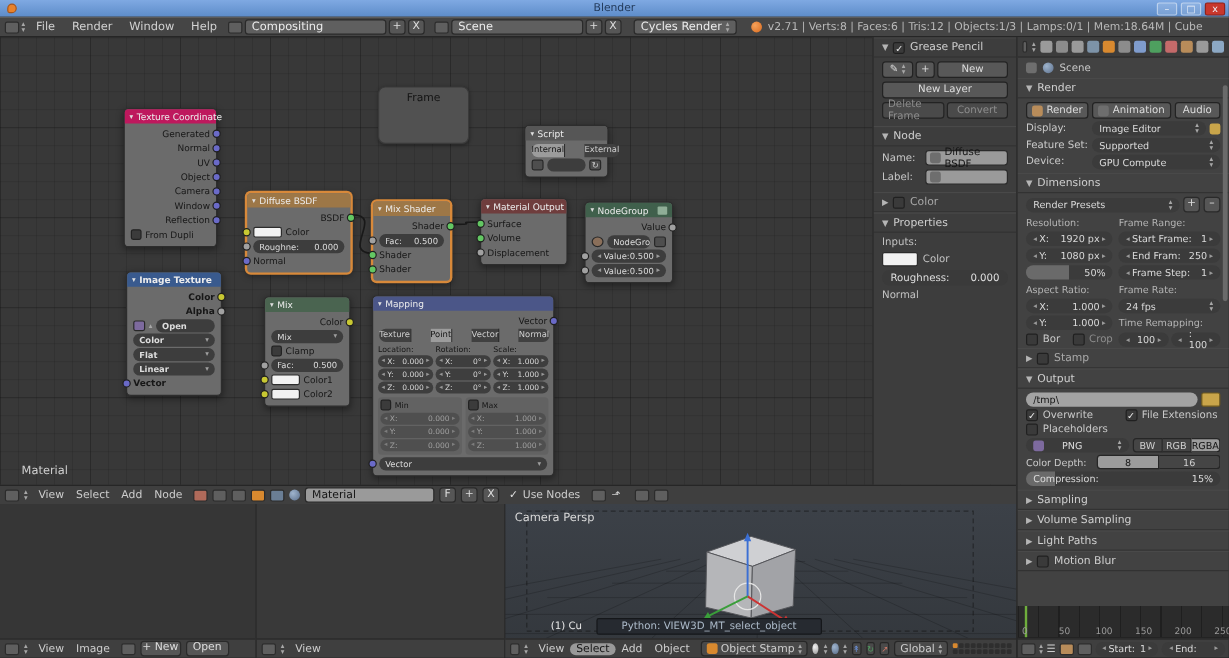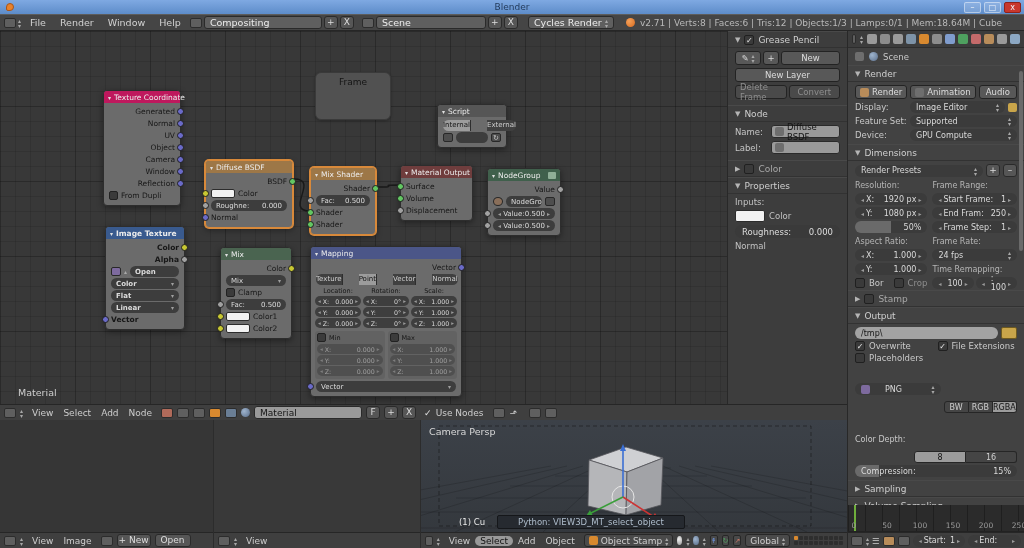--- a/index.html
+++ b/index.html
@@ -75,21 +75,21 @@
   .segrow { gap:16px; }
   .seg { flex:1; text-align:center; background:#404040; color:#cfcfcf; font-size:7px;
     height:11px; line-height:11px; border-right:1px solid #2e2e2e; }
   .seg:first-child { border-radius:6px 0 0 6px; } .seg:last-child { border-radius:0 6px 6px 0; border-right:none;text-align:right; }
   .seg.on { background:#9c9c9c; color:#131313; }
   .mini { width:10px; height:9px; background:#4e4e4e; border:1px solid #282828; border-radius:2px;
     font-size:7px; line-height:8px; color:#ccc; text-align:center; flex:none; }
   .mini.photo { background:#7d6a9e; }
   .mini.globe { border-radius:50%; background:#8a6f5a; }
   .cols3 { display:flex; gap:2px; margin:1px 4px; }
-  .c3 { flex:1; min-width:0;text-align:center; }
+  .c3 { flex:1; min-width:0; }
   .ct { font-size:6.5px; color:#161616; margin:1px 0; }
   .fldN { background:#3e3e3e; border-radius:6px; font-size:6.3px; height:10px;
     display:flex; align-items:center; justify-content:space-between; padding:0 3px;
     color:#d8d8d8; margin-bottom:1px; }
   .fldN::before { content:"◂"; font-size:5.5px; color:#999; }
   .fldN::after { content:"▸"; font-size:5.5px; color:#999; }
   .fldN .fl { margin-right:auto; margin-left:2px; } .fldN .fv { margin-right:2px; }
   .minmax { display:flex; gap:3px; margin:2px 4px; }
   .mm { flex:1; min-width:0; background:rgba(0,0,0,.08); border-radius:3px; padding:1px 2px 2px; }
   .mmh { display:flex; align-items:center; gap:3px; font-size:6.5px; color:#161616; margin:1px 0 2px; }
@@ -128,21 +128,21 @@
   .prow { display:flex; align-items:center; gap:3px; padding:1px 7px; }
   .fld { position:relative; background:#3b3b3b; border-radius:8px; height:12px; flex:1; min-width:0;
     display:flex; align-items:center; justify-content:space-between; padding:0 6px;
     color:#dadada; font-size:8px; }
   .fld.arrows::before { content:"◂"; font-size:6px; color:#9a9a9a; margin-right:2px; }
   .fld.arrows::after { content:"▸"; font-size:6px; color:#9a9a9a; margin-left:2px; }
   .fld .l { margin-right:auto; } .fld .v { margin-left:4px; }
   .grid2 { display:grid; grid-template-columns:1fr 1fr; gap:2px 5px; padding:1px 7px; }
   .collabel { font-size:8px; color:#b5b5b5; margin:2px 0 1px; }
   .chk { display:flex; align-items:center; gap:4px; font-size:8.5px; }
-  .segwrap { display:flex; flex:1;margin-top:36px; }
+  .segwrap { display:flex; flex:1; }
   .sg { flex:1; text-align:center; background:#454545; border:1px solid #262626; border-left:none;
     color:#cfcfcf; font-size:8px; height:12px; line-height:11px; }
   .sg:first-child { border-left:1px solid #262626; border-radius:3px 0 0 3px; }
   .sg:last-child { border-radius:0 3px 3px 0; }
   .sg.on { background:#9c9c9c; color:#131313; }
   .folderbtn { width:16px; height:12px; flex:none; background:#c9a54a; border:1px solid #6e5a20; border-radius:2px; }
   .vscroll { position:absolute; right:1px; top:40px; width:4px; height:180px; background:#6a6a6a; border-radius:2px; }
 
   
   .beditor { position:absolute; top:420px; height:128px; overflow:hidden; }

